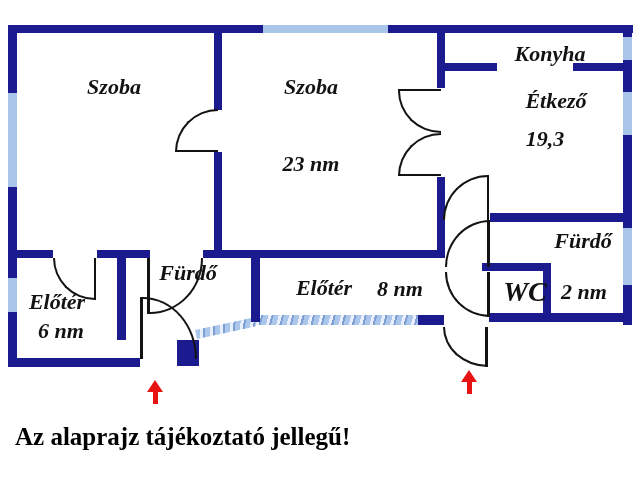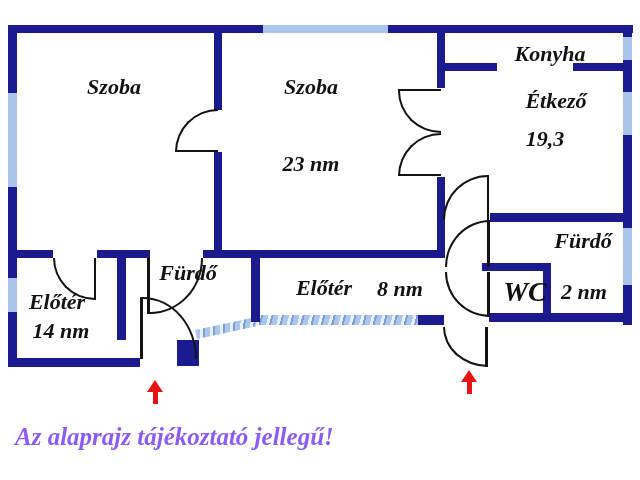--- a/index.html
+++ b/index.html
@@ -13,22 +13,22 @@
   .arc-tl{border-top:2px solid #131313;border-left:2px solid #131313;border-top-left-radius:100% 100%;}
   .arc-tr{border-top:2px solid #131313;border-right:2px solid #131313;border-top-right-radius:100% 100%;}
   .arc-bl{border-bottom:2px solid #131313;border-left:2px solid #131313;border-bottom-left-radius:100% 100%;}
   .arc-br{border-bottom:2px solid #131313;border-right:2px solid #131313;border-bottom-right-radius:100% 100%;}
   .lbl{position:absolute;font-style:italic;font-weight:bold;color:#121212;white-space:nowrap;
        transform:translateX(-50%);font-size:22px;line-height:1;}
   .arrow{position:absolute;width:16px;}
   .arrow .head{width:0;height:0;border-left:8px solid transparent;border-right:8px solid transparent;
                border-bottom:12px solid #e81414;}
   .arrow .stem{width:5px;height:12px;background:#e81414;margin:0 auto;}
-  #disclaimer{position:absolute;left:15px;top:423px;font-style:italic;font-weight:bold;
-              font-size:25px;color:#8b5cf6;white-space:nowrap;}
+  #disclaimer{position:absolute;left:15px;top:423px;font-weight:bold;
+              font-size:25px;color:#000000;white-space:nowrap;}
 </style>
 </head>
 <body>
 
 <div id="plan">
 
   <div class="w" style="left:10px;top:25px;width:623px;height:8px;"></div>
   <div class="w" style="left:8px;top:25px;width:9px;height:342px;"></div>
   <div class="w" style="left:623px;top:25px;width:9px;height:300px;"></div>
   <div class="w" style="left:8px;top:358px;width:132px;height:9px;"></div>
@@ -114,21 +114,21 @@
 
   <div class="lbl" style="left:556px;top:90px;">Étkező</div>
   <div class="lbl" style="left:545px;top:128px;">19,3</div>
 
   <div class="lbl" style="left:583px;top:230px;">Fürdő</div>
   <div class="lbl" style="left:584px;top:281px;">2 nm</div>
 
   <div class="lbl" style="left:525px;top:278px;font-size:28px;">WC</div>
 
   <div class="lbl" style="left:57px;top:291px;">Előtér</div>
-  <div class="lbl" style="left:61px;top:320px;">14 nm</div>
+  <div class="lbl" style="left:61px;top:320px;">6 nm</div>
 
   <div class="lbl" style="left:188px;top:262px;">Fürdő</div>
 
   <div class="lbl" style="left:324px;top:277px;">Előtér</div>
   <div class="lbl" style="left:400px;top:278px;">8 nm</div>
 
   <div id="disclaimer">Az alaprajz tájékoztató jellegű!</div>
 
 </div>
 

